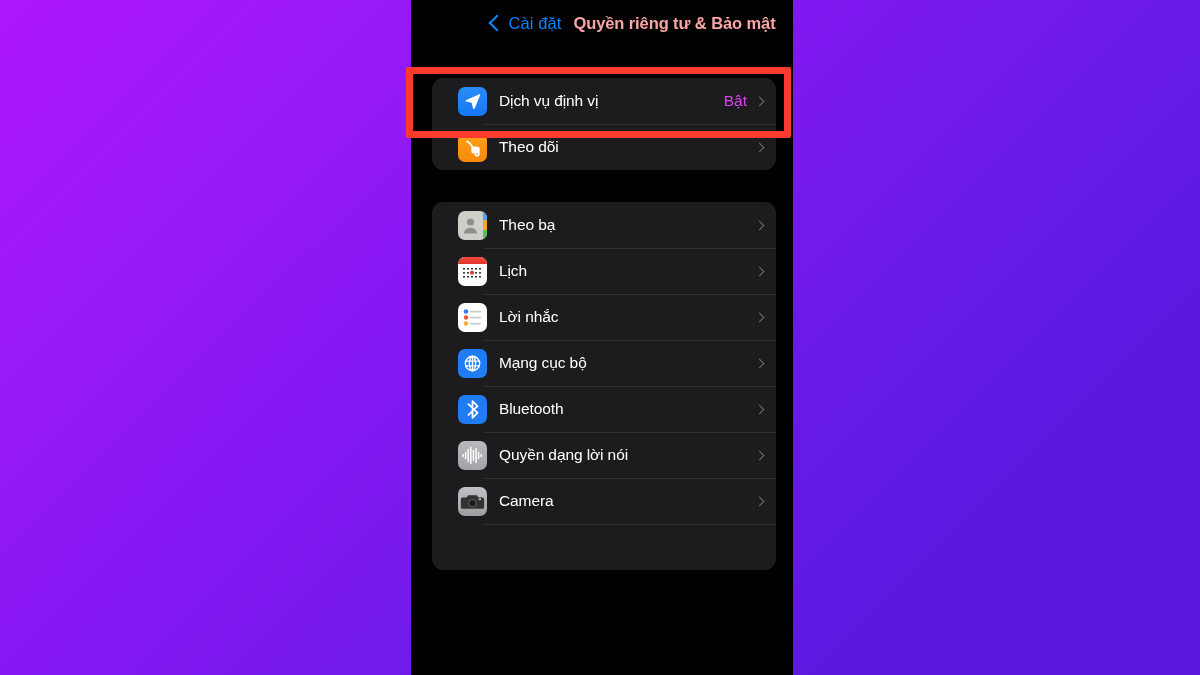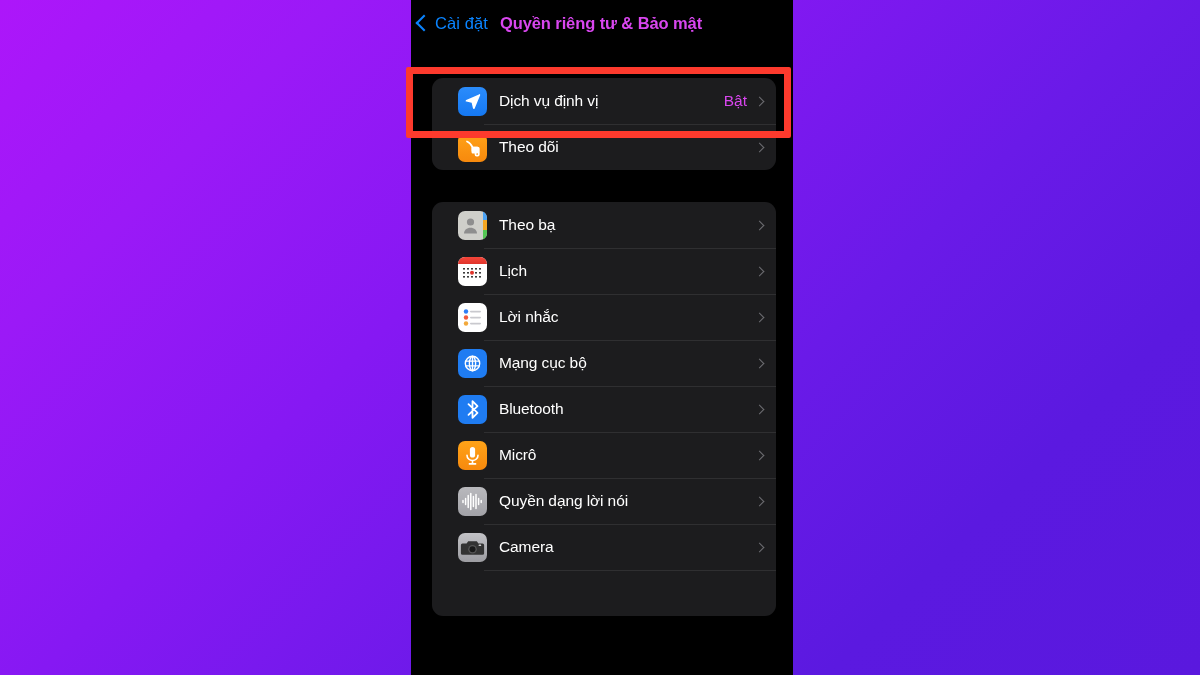--- a/index.html
+++ b/index.html
@@ -32,41 +32,42 @@
 
   
   #nav-bar {
     position: absolute;
     left: 0; top: 0;
     width: 438px;
     height: 46px;
     display: flex;
     align-items: center;
     background: #000;
+    justify-content: center;
   }
   .back-btn {
     display: flex;
     align-items: center;
     margin-left: 7px;
     cursor: pointer;
   }
   .chev-back {
     width: 12px; height: 12px;
     border-left: 2.4px solid #0a84ff;
     border-bottom: 2.4px solid #0a84ff;
     transform: rotate(45deg);
     margin-right: 5px;
   }
   .back-label {
     color: #0a84ff;
     font-size: 16.5px;
     letter-spacing: 0.1px;
   }
   .nav-title {
-    color: #d946ef;
+    color: #fca5a5;
     font-size: 16.5px;
     font-weight: bold;
     margin-left: 12px;
     letter-spacing: -0.1px;
   }
 
   
   .card {
     position: absolute;
     left: 21px;
@@ -298,34 +299,20 @@
           <svg viewBox="0 0 29 29">
             <path d="M14.5 6.2v16.6l5-4.9-9-8.8M14.5 22.8V6.2l5 4.9-9 8.8" fill="none" stroke="#fff" stroke-width="1.8" stroke-linejoin="round" stroke-linecap="round"></path>
           </svg>
         </span>
         <span class="row-label">Bluetooth</span>
         <span class="row-right">
           <span class="chev"></span>
         </span>
       </div>
 
-      <div class="row">
-        <span class="row-icon ic-micro">
-          <svg viewBox="0 0 29 29">
-            <rect x="11.9" y="6" width="5.2" height="10.6" rx="2.6" fill="#fff"></rect>
-            <path d="M9 14.2c0 3 2.5 5.3 5.5 5.3s5.5-2.3 5.5-5.3" fill="none" stroke="#fff" stroke-width="1.6" stroke-linecap="round"></path>
-            <rect x="13.7" y="19.3" width="1.6" height="3.6" fill="#fff"></rect>
-            <rect x="10.6" y="22.1" width="7.8" height="1.6" rx=".8" fill="#fff"></rect>
-          </svg>
-        </span>
-        <span class="row-label">Micrô</span>
-        <span class="row-right">
-          <span class="chev"></span>
-        </span>
-      </div>
 
       <div class="row">
         <span class="row-icon ic-speech">
           <svg viewBox="0 0 29 29">
             <g stroke="#fff" stroke-width="1.5" stroke-linecap="round">
               <path d="M5 13.5v2M7.6 11.5v6M10.2 8.5v12M12.8 6.5v16M15.4 9.5v10M18 7.5v14M20.6 11.5v6M23.2 13.5v2"></path>
             </g>
           </svg>
         </span>
         <span class="row-label">Quyền dạng lời nói</span>

